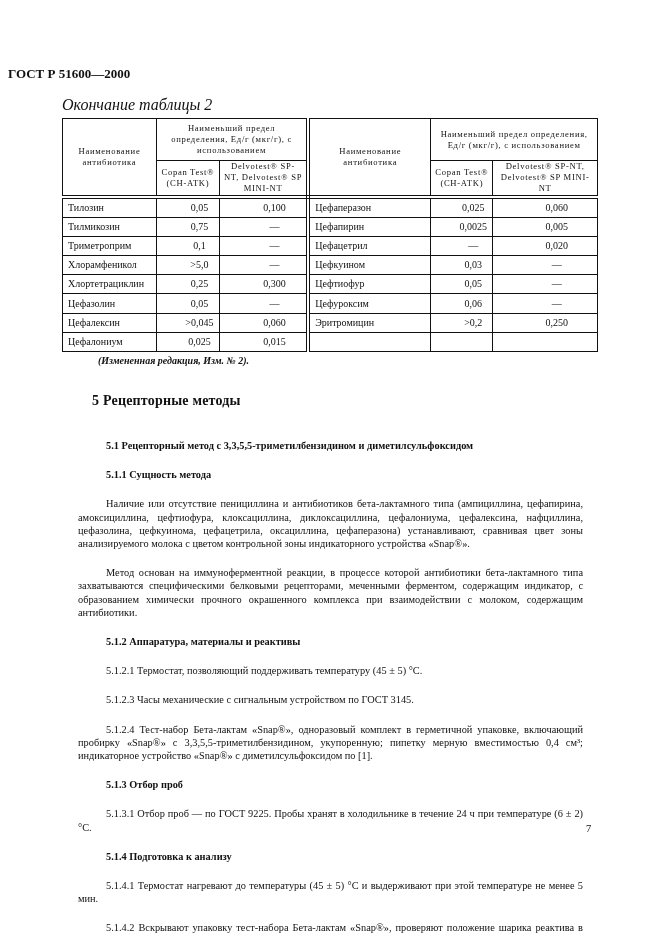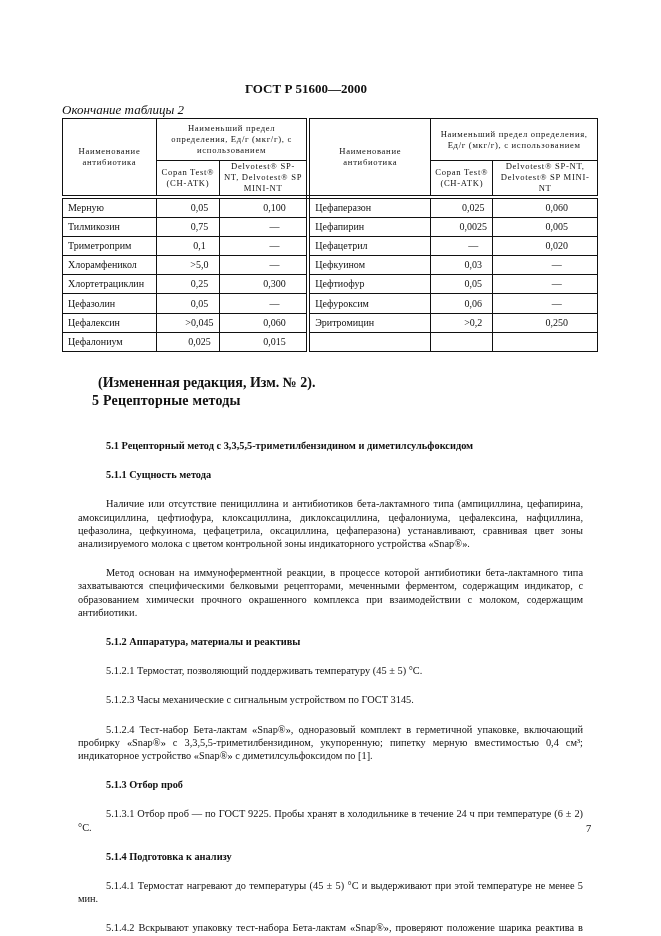--- a/index.html
+++ b/index.html
@@ -1,30 +1,30 @@
 <!DOCTYPE html>
 <html><head>
 <meta charset="utf-8">
 <style>
   html, body { margin: 0; padding: 0; background: #ffffff; }
   body { width: 661px; height: 936px; position: relative; overflow: hidden;
          font-family: "Liberation Serif", "DejaVu Serif", serif; color: #111; }
   .abs { position: absolute; }
-  .doc-header { left: 0; top: 66px; width: 612px; text-align: center; font-weight: bold; font-size: 13px; margin-top: 15px; }
-  .caption { left: 62px; top: 102px; font-style: italic; font-size: 13px; text-align: center; }
+  .doc-header { left: 8px; top: 66px; width: 612px; text-align: left; font-weight: bold; font-size: 13px; }
+  .caption { left: 62px; top: 96px; font-style: italic; font-size: 16px; text-align: center; }
   table.t2 { position: absolute; left: 62px; top: 118px; width: 536px; border-collapse: collapse; font-size: 10px; }
   table.t2 td, table.t2 th { border: 1.2px solid #111; padding: 0 4px; font-weight: normal; }
   table.t2 th { text-align: center; letter-spacing: 0.7px; font-size: 8.6px; line-height: 11px; }
   table.t2 td { height: 18.2px; line-height: 18px; font-size: 10px; }
   table.t2 td.num { text-align: center; padding-left: 27px; }
   table.t2 td.name { text-align: left; padding-left: 5px; }
   .sep { border-left: 4px double #111 !important; }
   tr.hdr2 th { border-bottom: 4px double #111; }
   tr.hdr1 th.rs { border-bottom: 4px double #111; }
-  .note { left: 98px; top: 375px; font-weight: bold; font-size: 14px; }
+  .note { left: 98px; top: 355px; font-weight: bold; font-size: 10px; font-style: italic; }
   .h5 { left: 92px; top: 393px; font-weight: bold; font-size: 14px; letter-spacing: 0.2px; }
   .body-text { left: 62px; top: 423px; width: 537px; font-size: 10.35px; line-height: 13.2px; }
   .body-text p { margin: 16px; text-align: justify; }
   .body-text p.ind { text-indent: 28px; }
   .body-text p.h { font-weight: bold; text-indent: 28px; }
   .page-num { left: 586px; top: 823px; font-size: 10.5px; }
 </style>
 </head>
 <body>
 
@@ -48,21 +48,21 @@
     <th rowspan="2" class="rs sep">Наименование антибиотика</th>
     <th colspan="2">Наименьший предел определения, Ед/г (мкг/г), с использованием</th>
   </tr>
   <tr class="hdr2" style="height:36px">
     <th>Copan Test® (CH-ATK)</th>
     <th>Delvotest® SP-NT, Delvotest® SP MINI-NT</th>
     <th>Copan Test® (CH-ATK)</th>
     <th>Delvotest® SP-NT, Delvotest® SP MINI-NT</th>
   </tr>
   <tr>
-    <td class="name">Мерную</td>
+    <td class="name">Тилозин</td>
     <td class="num">0,05</td>
     <td class="num">0,100</td>
     <td class="name sep">Цефаперазон</td>
     <td class="num">0,025</td>
     <td class="num">0,060</td>
   </tr>
   <tr>
     <td class="name">Тилмикозин</td>
     <td class="num">0,75</td>
     <td class="num">—</td>

